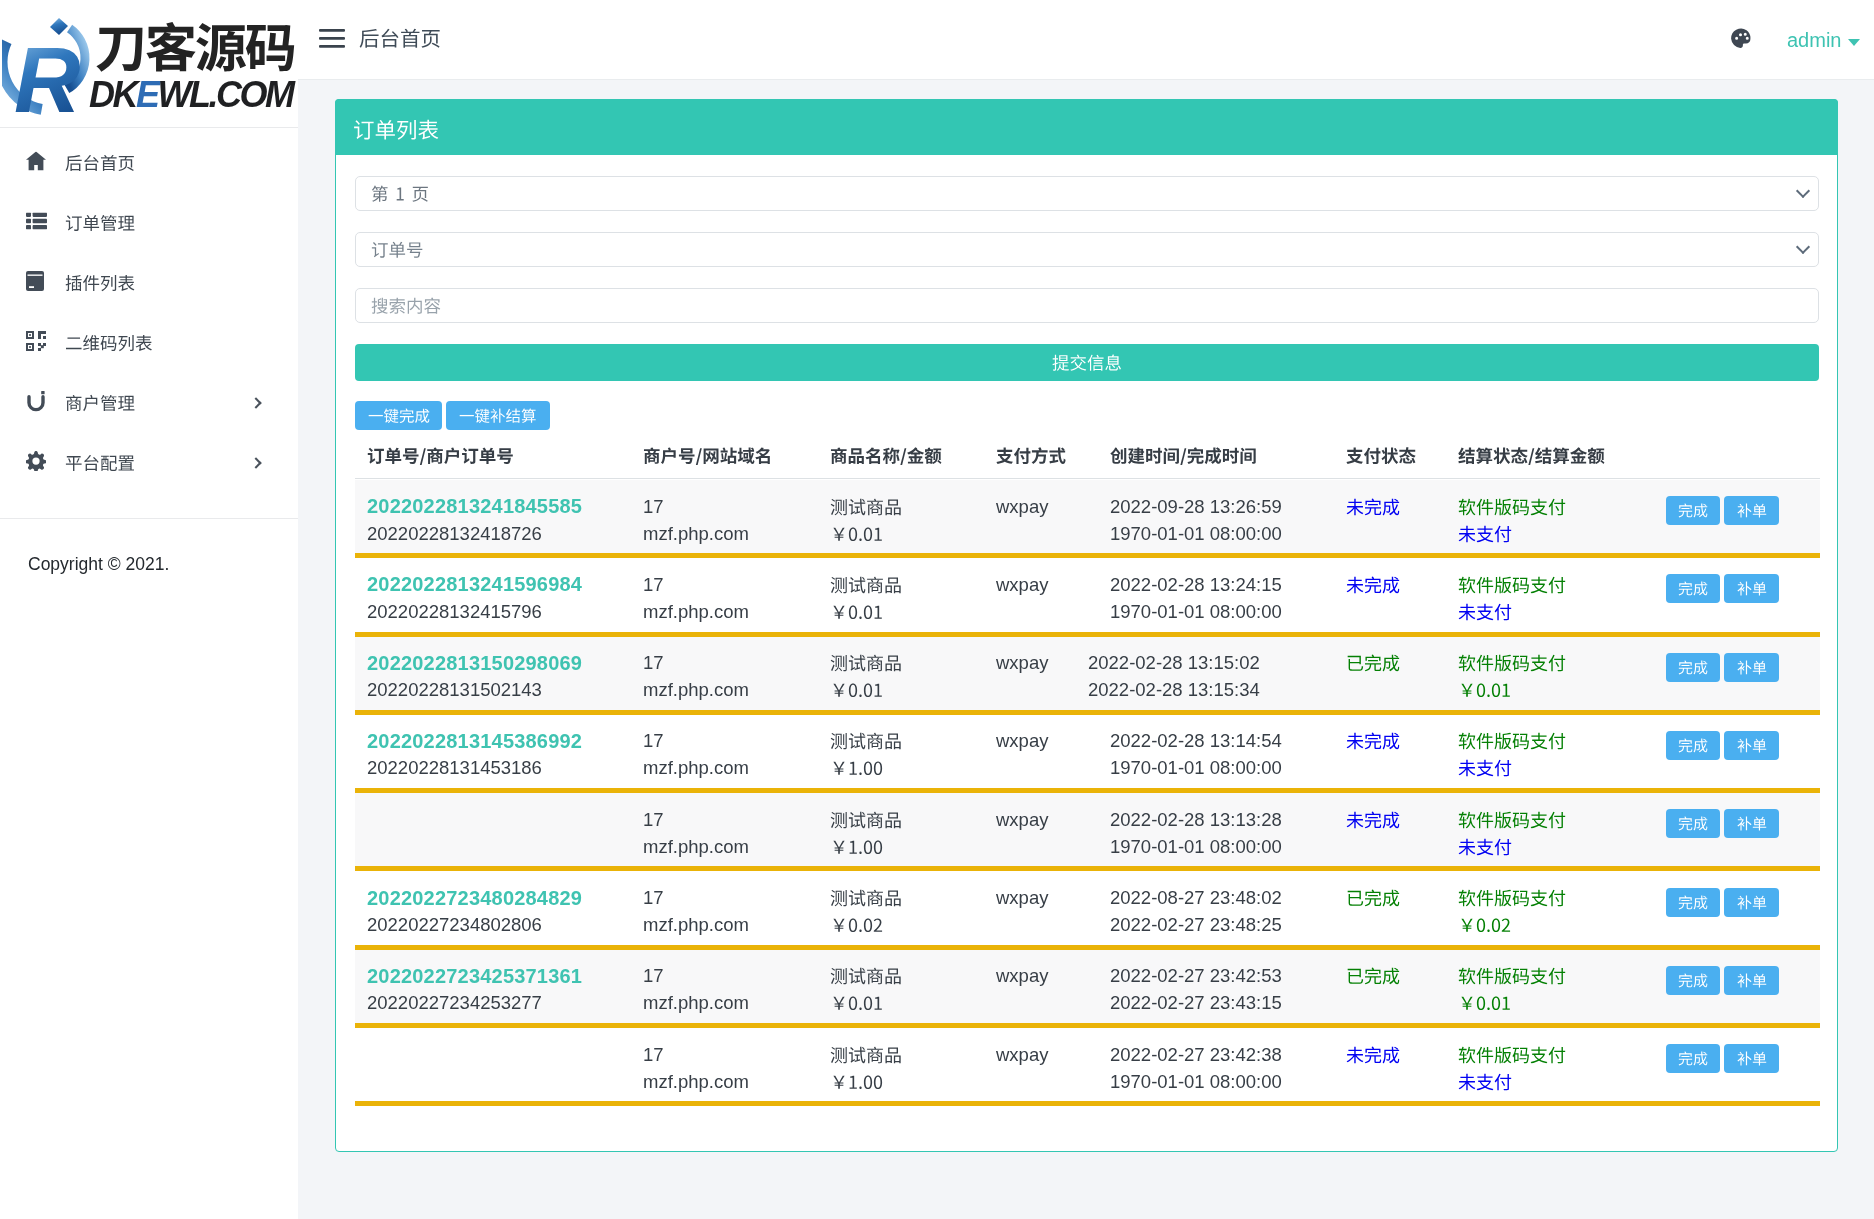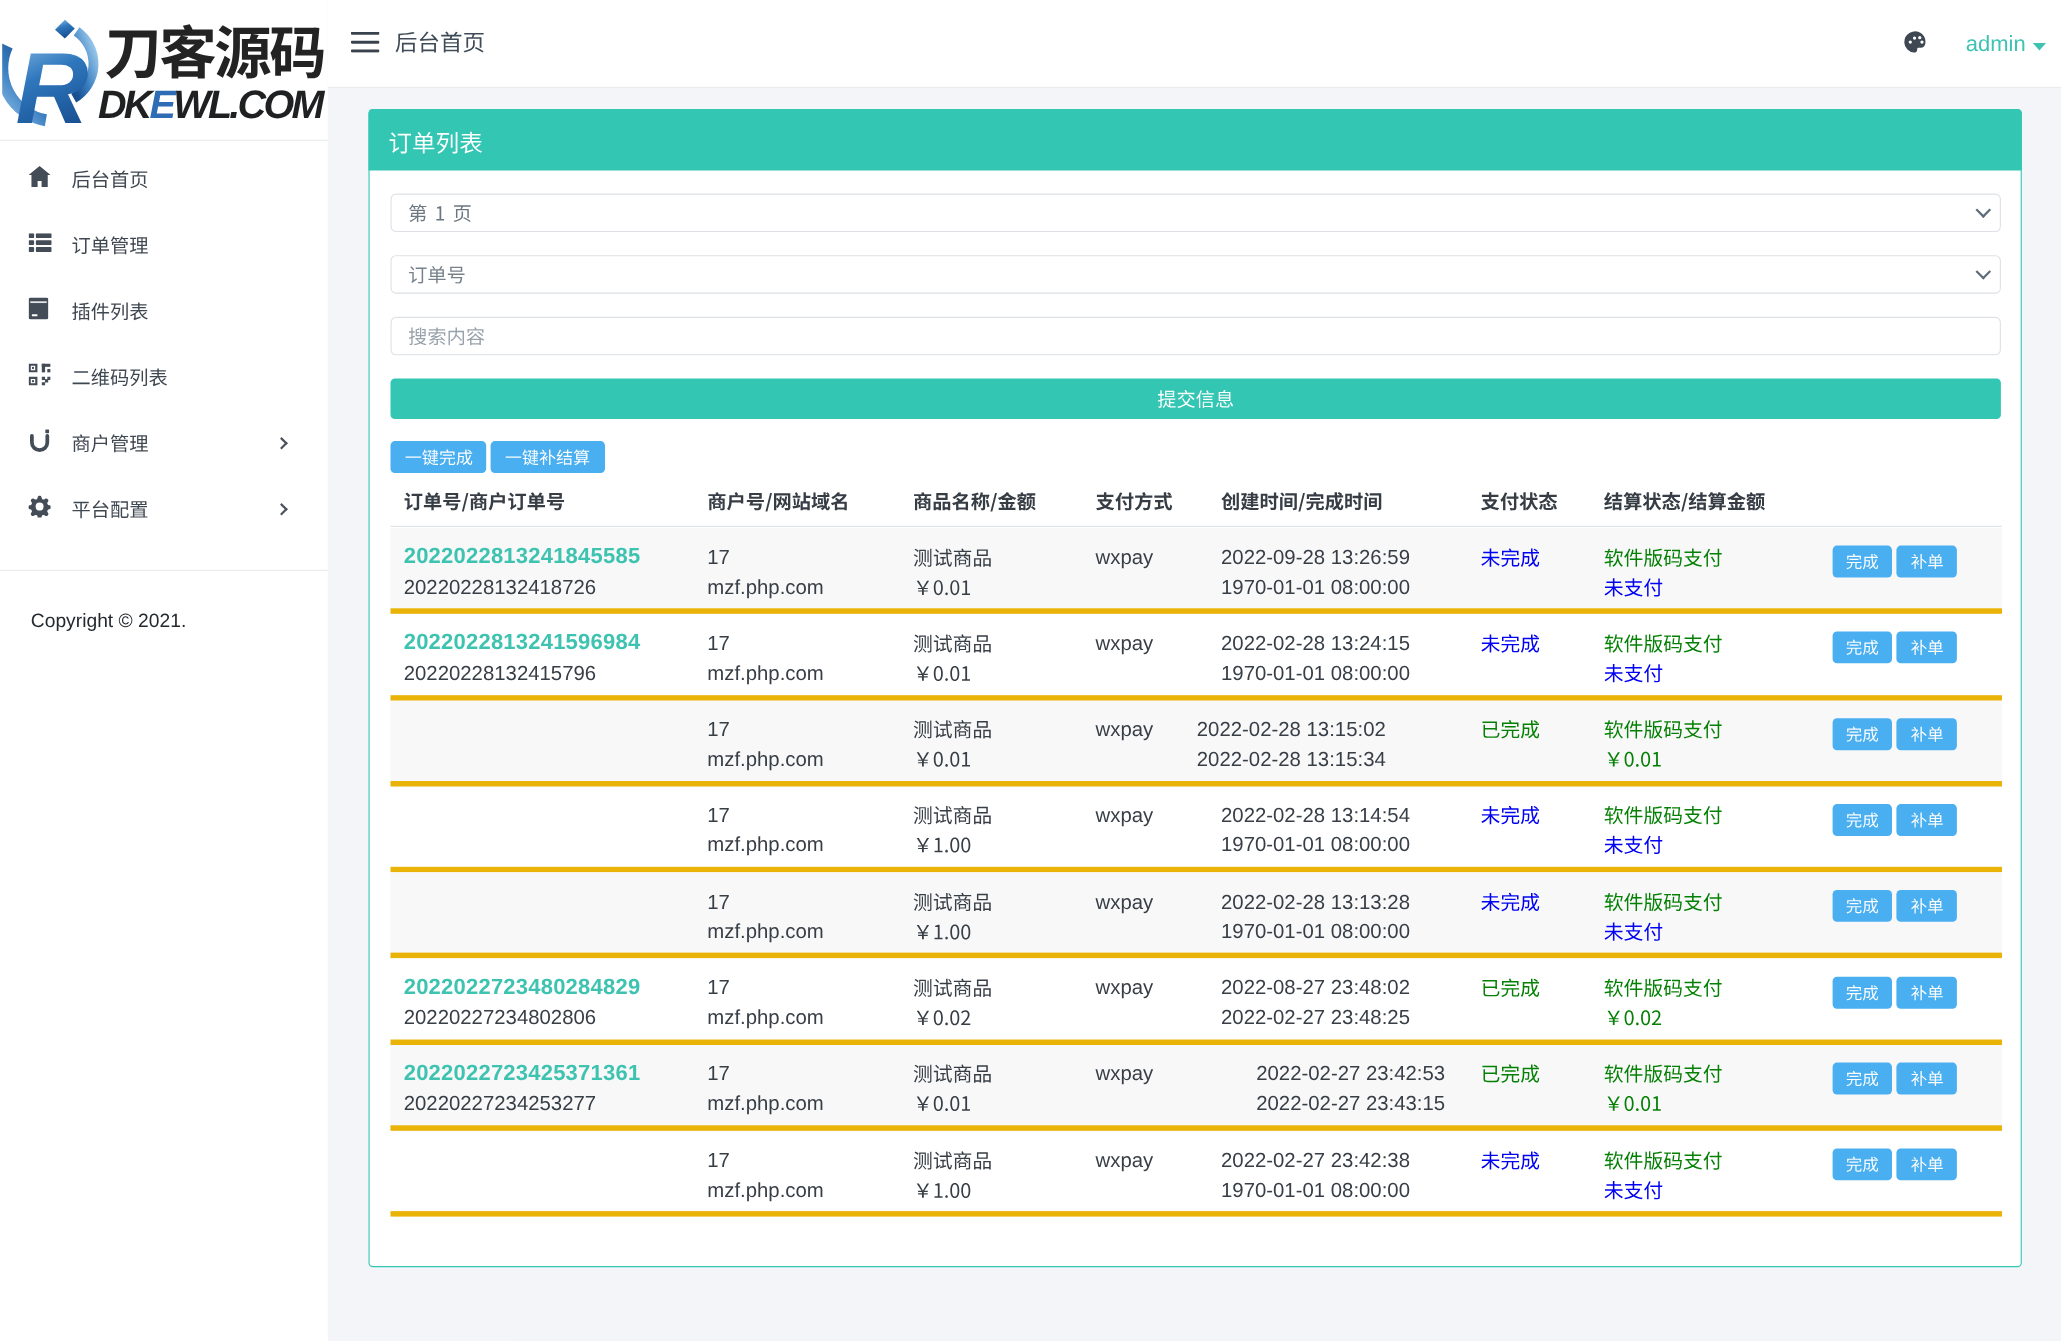--- a/index.html
+++ b/index.html
@@ -572,20 +572,24 @@
             <svg class="zh" style="width:30.0px;height:15.0px;" viewBox="0 0 2000 1000" fill="#ffffff">
               <g transform="translate(0,880) scale(1,-1)">
                 <use href="#r8865" x="0"></use>
                 <use href="#r5355" x="1000"></use>
               </g>
             </svg>
           </div>
         </div>
       </div>
       <div class="tr row odd" style="top:198.6px">
+        <div class="c" style="left:0px;width:276px">
+          <div class="l1 lnk">2022022813150298069</div>
+          <div class="l2 lat">20220228131502143</div>
+        </div>
         <div class="c" style="left:276px;width:187px">
           <div class="l1 lat">17</div>
           <div class="l2 lat">mzf.php.com</div>
         </div>
         <div class="c" style="left:463px;width:166px">
           <div class="l1">
             <svg class="zh" style="width:72.0px;height:18.0px;" viewBox="0 0 4000 1000" fill="#373e46">
               <g transform="translate(0,880) scale(1,-1)">
                 <use href="#r6d4b" x="0"></use>
                 <use href="#r8bd5" x="1000"></use>
@@ -662,20 +666,24 @@
             <svg class="zh" style="width:30.0px;height:15.0px;" viewBox="0 0 2000 1000" fill="#ffffff">
               <g transform="translate(0,880) scale(1,-1)">
                 <use href="#r8865" x="0"></use>
                 <use href="#r5355" x="1000"></use>
               </g>
             </svg>
           </div>
         </div>
       </div>
       <div class="tr row" style="top:276.9px">
+        <div class="c" style="left:0px;width:276px">
+          <div class="l1 lnk">2022022813145386992</div>
+          <div class="l2 lat">20220228131453186</div>
+        </div>
         <div class="c" style="left:276px;width:187px">
           <div class="l1 lat">17</div>
           <div class="l2 lat">mzf.php.com</div>
         </div>
         <div class="c" style="left:463px;width:166px">
           <div class="l1">
             <svg class="zh" style="width:72.0px;height:18.0px;" viewBox="0 0 4000 1000" fill="#373e46">
               <g transform="translate(0,880) scale(1,-1)">
                 <use href="#r6d4b" x="0"></use>
                 <use href="#r8bd5" x="1000"></use>
@@ -966,21 +974,21 @@
                 <use href="#r002e" x="1555"></use>
                 <use href="#r0030" x="1833"></use>
                 <use href="#r0031" x="2388"></use>
               </g>
             </svg>
           </div>
         </div>
         <div class="c" style="left:629px;width:114px">
           <div class="l1 lat">wxpay</div>
         </div>
-        <div class="c" style="left:775px;width:236px">
+        <div class="c" style="left:743px;width:236px">
           <div class="l1 lat">2022-02-27 23:42:53</div>
           <div class="l2 lat">2022-02-27 23:43:15</div>
         </div>
         <div class="c" style="left:979px;width:112px">
           <div class="l1">
             <svg class="zh" style="width:54.0px;height:18.0px;" viewBox="0 0 3000 1000" fill="#048004">
               <g transform="translate(0,880) scale(1,-1)">
                 <use href="#r5df2" x="0"></use>
                 <use href="#r5b8c" x="1000"></use>
                 <use href="#r6210" x="2000"></use>

